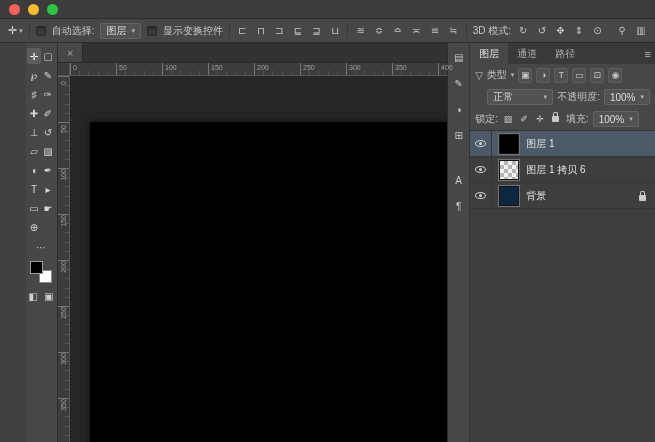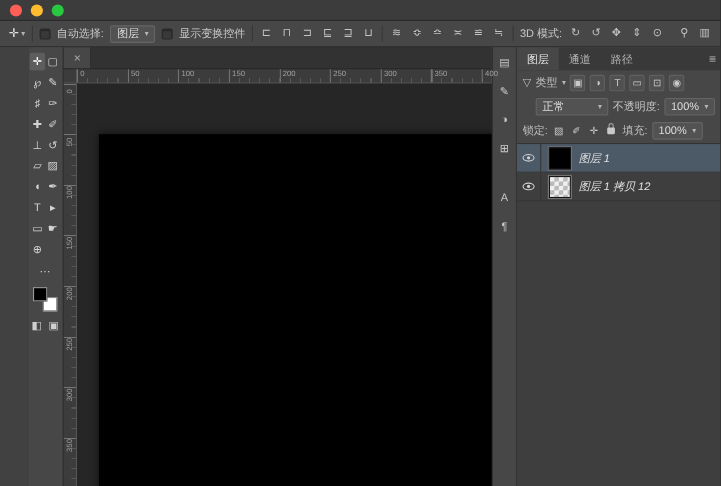--- a/index.html
+++ b/index.html
@@ -93,21 +93,21 @@
   .prow{flex:0 0 22px;display:flex;align-items:center;gap:4px;padding:0 5px;
     font-size:10px;color:#c2c2c2;white-space:nowrap;}
   .filtericon{width:14px;height:15px;display:flex;align-items:center;justify-content:center;
     font-size:9px;color:#c9c9c9;background:#505050;border:1px solid #5f5f5f;border-radius:2px;}
   .lockicon{width:12px;height:14px;display:flex;align-items:center;justify-content:center;
     font-size:9px;color:#c9c9c9;}
   .minilock{width:7px;height:6px;background:#c9c9c9;border-radius:1px;position:relative;display:inline-block;}
   .minilock::before{content:"";position:absolute;left:1px;top:-4px;width:3px;height:4px;
     border:1px solid #c9c9c9;border-bottom:none;border-radius:2px 2px 0 0;}
   .layers{flex:1;background:#3e3e3e;border-top:1px solid #333333;overflow:hidden;}
-  .layerrow{height:26px;display:flex;align-items:center;border-bottom:1px solid #363636;font-style:italic;}
+  .layerrow{height:26px;display:flex;align-items:center;border-bottom:1px solid #363636;}
   .eyecell{width:22px;align-self:stretch;border-right:1px solid #363636;
     display:flex;align-items:center;justify-content:center;}
   .eye{width:11px;height:7px;border:1px solid #d0d0d0;border-radius:50%;position:relative;}
   .eye::after{content:"";position:absolute;left:50%;top:50%;width:3px;height:3px;margin:-1.5px 0 0 -1.5px;
     border-radius:50%;background:#d0d0d0;}
   .thumb{width:20px;height:20px;margin:0 7px;border:1px solid #161616;box-shadow:0 0 0 1px #737373;}
   .thumb.black{background:#000000;}
   .thumb.checker{background-image:
       linear-gradient(45deg,#b6b6b6 25%,transparent 25%,transparent 75%,#b6b6b6 75%),
       linear-gradient(45deg,#b6b6b6 25%,#f0f0f0 25%,#f0f0f0 75%,#b6b6b6 75%);
@@ -307,20 +307,28 @@
                 <span class="eye"></span>
               </span>
             <span class="thumb black"></span>
             <span class="lname">图层 1</span>
           </div>
           <div class="layerrow">
             <span class="eyecell">
                 <span class="eye"></span>
               </span>
             <span class="thumb checker"></span>
-            <span class="lname">图层 1 拷贝 12</span>
+            <span class="lname">图层 1 拷贝 6</span>
+          </div>
+          <div class="layerrow">
+            <span class="eyecell">
+                <span class="eye"></span>
+              </span>
+            <span class="thumb navy" style="background: rgb(14, 39, 64);"></span>
+            <span class="lname">背景</span>
+            <span class="locktag"><span class="minilock"></span></span>
           </div>
         </div>
       </div>
     </div>
 
   </div>
 </div>
 
 </body></html>

